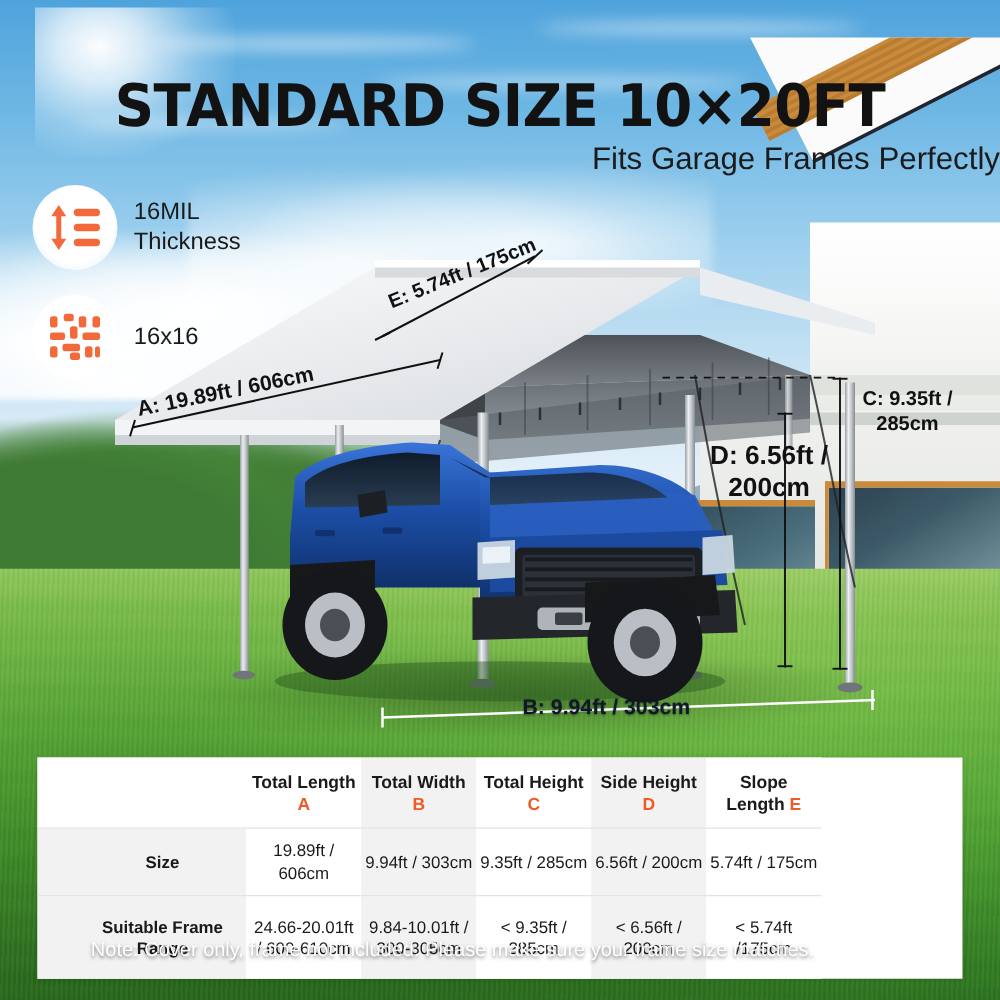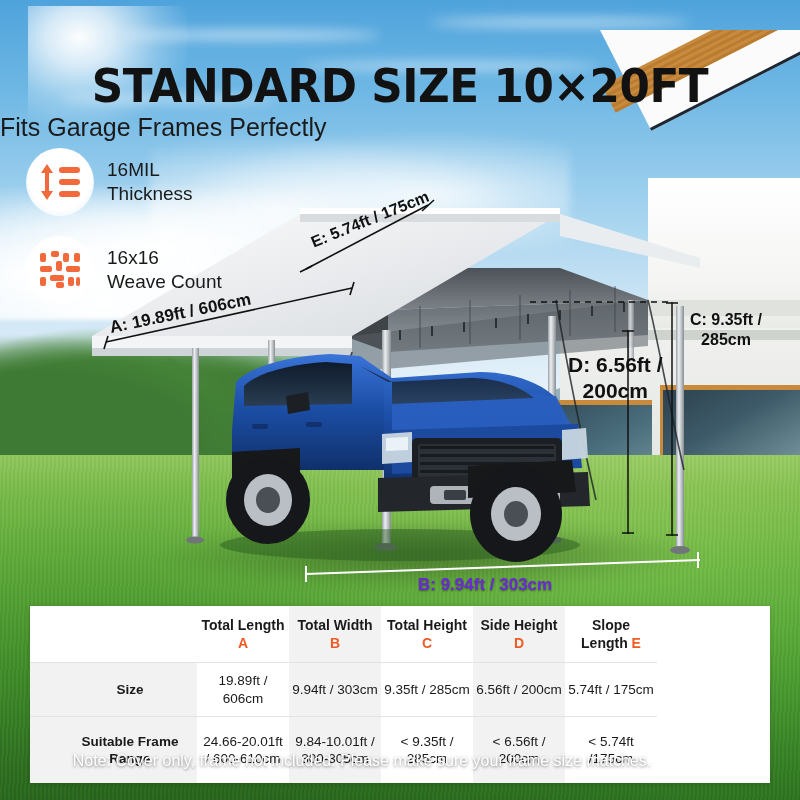--- a/index.html
+++ b/index.html
@@ -117,42 +117,42 @@
 
   
   .title{
     position:absolute;left:0;top:58px;width:800px;text-align:center;
     font-size:47px;font-weight:bold;letter-spacing:-.5px;color:#121212;
     font-family:"DejaVu Sans", sans-serif;
     transform:scaleX(.93);transform-origin:50% 50%;
     white-space:nowrap;
   }
   .subtitle{
-    position:absolute;left:0;top:113px;width:800px;text-align:left;
+    position:absolute;left:0;top:113px;width:800px;text-align:right;
     font-size:25px;color:#1b1b1b;font-family:"Liberation Sans", sans-serif;
   }
 
   
   .feature{position:absolute;display:flex;align-items:center;gap:13px;}
   .f1{left:26px;top:148px;}
   .f2{left:26px;top:236px;}
   .fcircle{
     width:68px;height:68px;border-radius:50%;
     background:radial-gradient(circle at 50% 45%, #ffffff 0%, #ffffff 62%, rgba(255,255,255,.55) 82%, rgba(255,255,255,0) 100%);
     display:flex;align-items:center;justify-content:center;flex:0 0 auto;
   }
   .ftext{font-size:19px;line-height:1.25;color:#1a1a1a;white-space:nowrap;}
 
   
   .dim{position:absolute;font-weight:bold;color:#111;white-space:nowrap;}
   .dim-A{left:110px;top:318px;font-size:17px;transform:rotate(-11.5deg);transform-origin:0 50%;}
   .dim-E{left:312px;top:234px;font-size:16px;transform:rotate(-22deg);transform-origin:0 50%;}
   .dim-C{left:690px;top:310px;font-size:16px;text-align:center;line-height:1.25;}
   .dim-D{left:568px;top:352px;font-size:21px;text-align:center;line-height:1.25;}
-  .dim-B{left:418px;top:575px;font-size:17px;color:#6d28d9;text-shadow:0 1px 2px rgba(0,0,0,.45);}
+  .dim-B{left:418px;top:556px;font-size:17px;color:#0f172a;text-shadow:0 1px 2px rgba(0,0,0,.45);}
 
   
   .table-wrap{
     position:absolute;left:30px;top:606px;width:740px;
     background:#ffffff;
     box-shadow:0 1px 5px rgba(0,0,0,.18);
   }
   table{border-collapse:collapse;width:627px;table-layout:fixed;}
   th,td{
     font-size:13.5px;color:#1a1a1a;text-align:center;
@@ -391,21 +391,20 @@
           <rect x="2" y="28" width="6" height="9" rx="2"></rect>
           <rect x="12" y="26" width="14" height="6" rx="2"></rect>
           <rect x="18" y="33" width="8" height="6" rx="2"></rect>
           <rect x="30" y="28" width="6" height="9" rx="2"></rect>
           <rect x="38" y="28" width="4" height="9" rx="2"></rect>
         </g>
       </svg>
     </div>
     <div class="ftext">
       <div>16x16</div>
-      <div>Weave Count</div>
     </div>
   </div>
 
   <svg class="canopy" viewBox="0 0 800 800">
 
     <g stroke="#111" stroke-width="1.6" fill="none">
       <path d="M104,349 L108,336"></path>
       <path d="M106,342 L352,288"></path>
       <path d="M350,295 L354,282"></path>
     </g>

